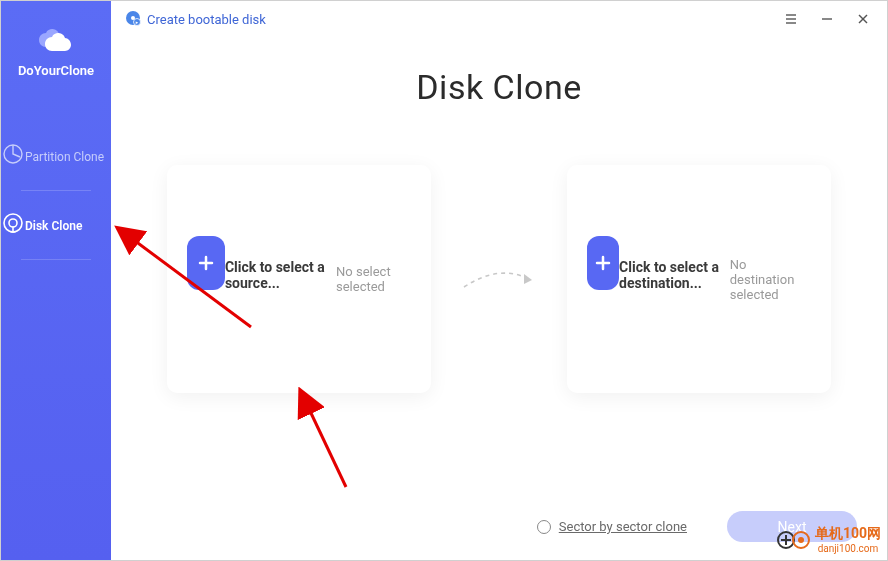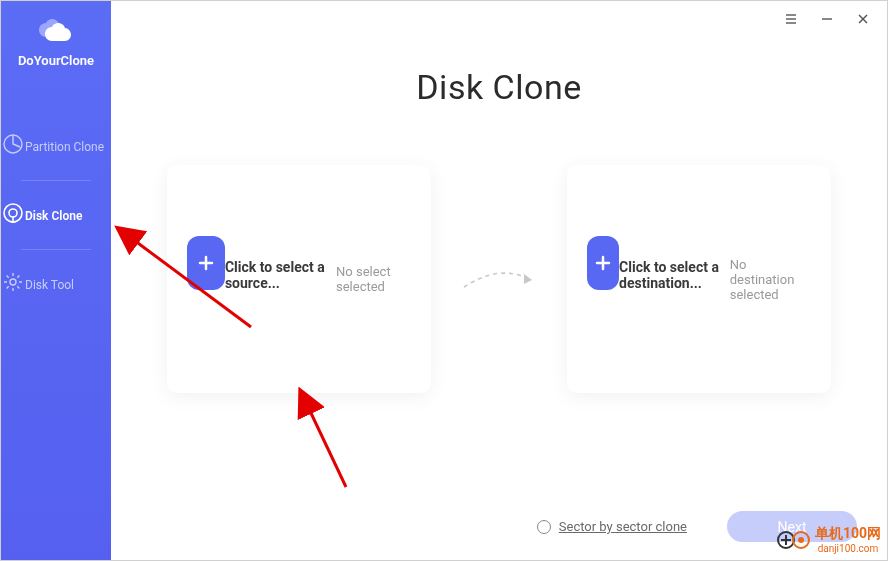--- a/index.html
+++ b/index.html
@@ -15,21 +15,21 @@
       width: 100%;
       height: 100%;
       border: 1px solid #d0d0d0;
     }
     .sidebar {
       width: 110px;
       background: linear-gradient(180deg, #5b6cf5 0%, #5560f0 100%);
       display: flex;
       flex-direction: column;
       align-items: center;
-      padding-top: 18px;
+      padding-top: 28px;
       color: #fff;
       position: relative;
     }
     .logo {
       display: flex;
       flex-direction: column;
       align-items: center;
       margin-bottom: 48px;
     }
     .logo-icon {
@@ -269,33 +269,35 @@
           <circle cx="11" cy="11" r="9"></circle>
           <circle cx="11" cy="11" r="4"></circle>
           <path d="M11 15 L11 20" stroke-linecap="round"></path>
           <path d="M9 20 L13 20" stroke-linecap="round"></path>
         </svg>
       </div>
       <div class="nav-label">Disk Clone</div>
     </div>
     <div class="nav-divider"></div>
 
-    <div class="nav-item">
-      <div class="nav-icon">
-        <svg width="22" height="22" viewBox="0 0 22 22" fill="none" stroke="#c6cdfb" stroke-width="1.4">
-          <circle cx="11" cy="11" r="3"></circle>
-          <path d="M11 2 L11 5 M11 17 L11 20 M2 11 L5 11 M17 11 L20 11 M4.6 4.6 L6.7 6.7 M15.3 15.3 L17.4 17.4 M4.6 17.4 L6.7 15.3 M15.3 6.7 L17.4 4.6"></path>
-        </svg>
-      </div>
-      <div class="nav-label">Disk Tool</div>
-    </div>
   </div>
 
   <div class="main">
     <div class="titlebar">
+      <div class="boot-link">
+        <span>
+          <svg width="16" height="16" viewBox="0 0 16 16">
+            <circle cx="8" cy="8" r="7" fill="#4a86e8"></circle>
+            <circle cx="8" cy="8" r="2" fill="#fff"></circle>
+            <circle cx="12" cy="12" r="3.5" fill="#4a86e8" stroke="#fff" stroke-width="0.8"></circle>
+            <text x="12" y="14" font-size="5" fill="#fff" text-anchor="middle">▸</text>
+          </svg>
+        </span>
+        <span>Create bootable disk</span>
+      </div>
       <div class="title-right">
         <div class="title-btn">
           <svg width="14" height="14" viewBox="0 0 14 14" stroke="#555" stroke-width="1.4">
             <line x1="2" y1="3" x2="12" y2="3"></line>
             <line x1="2" y1="7" x2="12" y2="7"></line>
             <line x1="2" y1="11" x2="12" y2="11"></line>
           </svg>
         </div>
         <div class="title-btn">
           <svg width="14" height="14" viewBox="0 0 14 14" stroke="#555" stroke-width="1.4">

